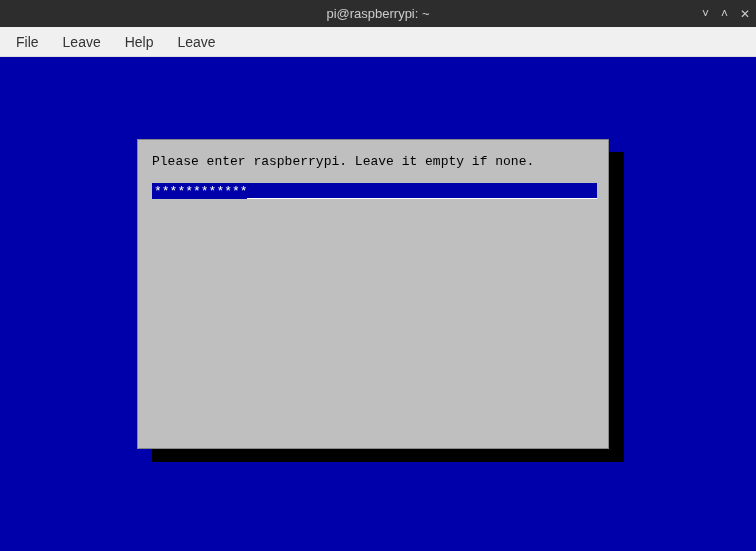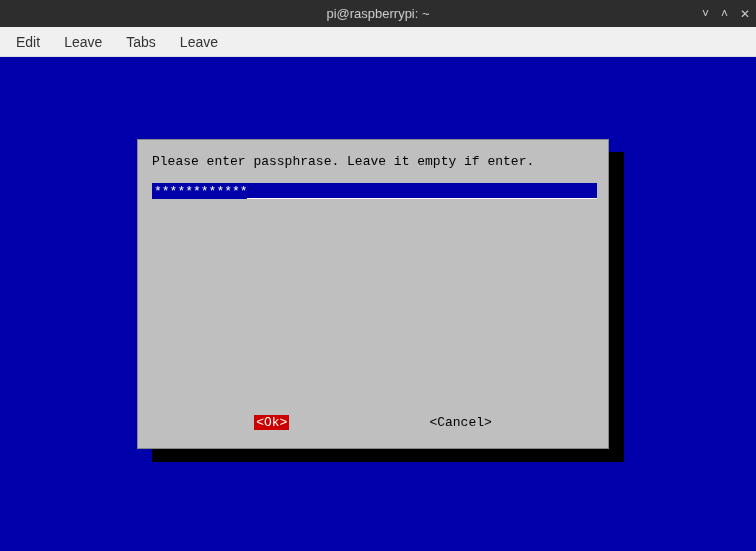--- a/index.html
+++ b/index.html
@@ -137,32 +137,28 @@
 <div class="titlebar">
   <span class="titlebar-title">pi@raspberrypi: ~</span>
   <div class="titlebar-controls">
     <span>˅</span>
     <span>˄</span>
     <span>✕</span>
   </div>
 </div>
 
 <div class="menubar">
-  <div class="menubar-item">Edit</div>
+  <div class="menubar-item">File</div>
   <div class="menubar-item">Leave</div>
-  <div class="menubar-item">Tabs</div>
+  <div class="menubar-item">Help</div>
   <div class="menubar-item">Leave</div>
 </div>
 
 <div class="terminal">
   <div class="dialog-shadow"></div>
   <div class="dialog">
-    <div class="dialog-prompt">Please enter passphrase. Leave it empty if enter.</div>
+    <div class="dialog-prompt">Please enter raspberrypi. Leave it empty if none.</div>
     <div class="input-row">
       <span class="input-masked">************</span>
       <div class="input-underline"></div>
-    </div>
-    <div class="dialog-buttons">
-      <span class="btn-ok">&lt;Ok&gt;</span>
-      <span class="btn-cancel">&lt;Cancel&gt;</span>
     </div>
   </div>
 </div>
 
 </body></html>

